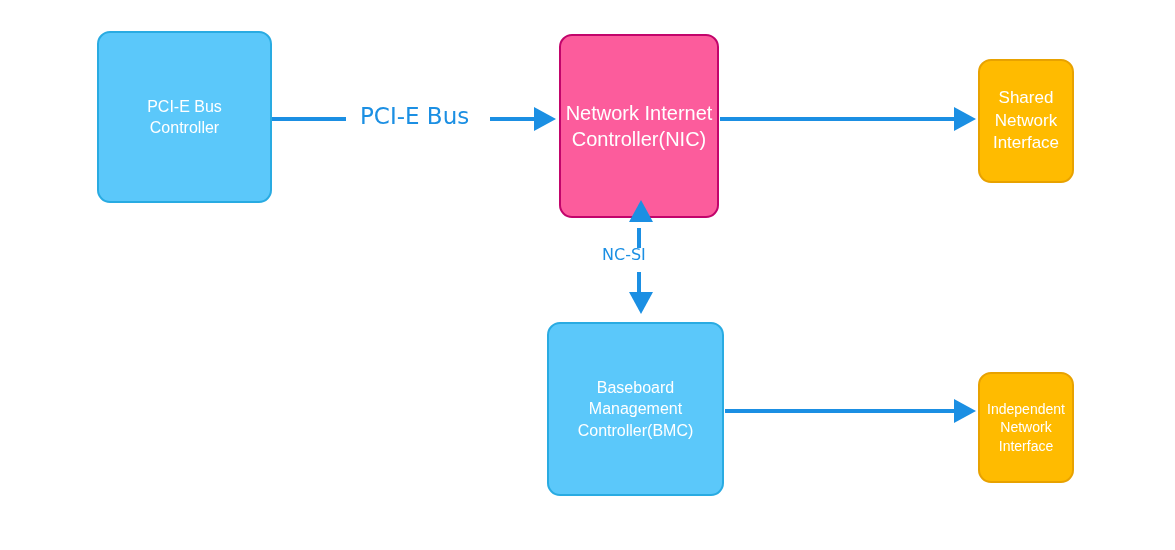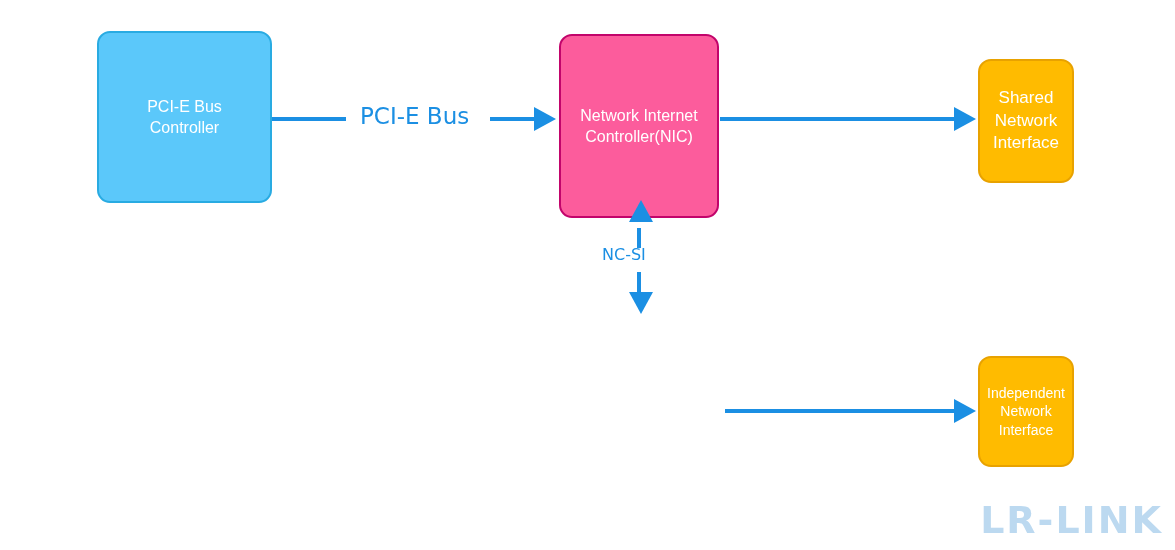--- a/index.html
+++ b/index.html
@@ -47,24 +47,24 @@
     background: #fc5c9c;
     border: 2px solid #c2046b;
   }
   .node.orange {
     background: #ffbb00;
     border: 2px solid #e8a200;
   }
 
   
   #node-pcie   { left: 81px;  top: 31px;  width: 175px; height: 172px; font-size: 16px; }
-  #node-nic    { left: 543px; top: 34px;  width: 160px; height: 184px; font-size: 16px; }
+  #node-nic    { left: 543px; top: 34px;  width: 160px; height: 184px; font-size: 20px; }
   #node-bmc    { left: 531px; top: 322px; width: 177px; height: 174px; font-size: 16px; }
   #node-shared { left: 962px; top: 59px;  width: 96px;  height: 124px; font-size: 17px; }
-  #node-indep  { left: 962px; top: 356px; width: 96px;  height: 111px; font-size: 14px; }
+  #node-indep  { left: 962px; top: 372px; width: 96px;  height: 111px; font-size: 14px; }
 
   
   .conn {
     position: absolute;
     background: #1b8fe3;
   }
   .conn.h { height: 4px; }
   .conn.v { width: 4px; }
 
   
@@ -137,20 +137,25 @@
   <div class="node blue" id="node-pcie">
     <span class="node-label">PCI-E Bus
 Controller</span>
   </div>
 
   <div class="node pink" id="node-nic">
     <span class="node-label">Network Internet
 Controller(NIC)</span>
   </div>
 
+  <div class="node blue" id="node-bmc">
+    <span class="node-label">Baseboard
+Management
+Controller(BMC)</span>
+  </div>
 
   <div class="node orange" id="node-shared">
     <span class="node-label">Shared
 Network
 Interface</span>
   </div>
 
   <div class="node orange" id="node-indep">
     <span class="node-label">Independent
 Network
@@ -167,15 +172,14 @@
 
   <div class="conn h" id="edge-indep-line"></div>
   <div class="arrow right" id="edge-indep-head"></div>
 
   <div class="arrow up" id="edge-ncsi-up-head"></div>
   <div class="conn v" id="edge-ncsi-up-line"></div>
   <div class="edge-label" id="label-ncsi">NC-SI</div>
   <div class="conn v" id="edge-ncsi-dn-line"></div>
   <div class="arrow down" id="edge-ncsi-dn-head"></div>
 
-  <div id="watermark">LR-LINK</div>
 
 </div>
 
 </body></html>

